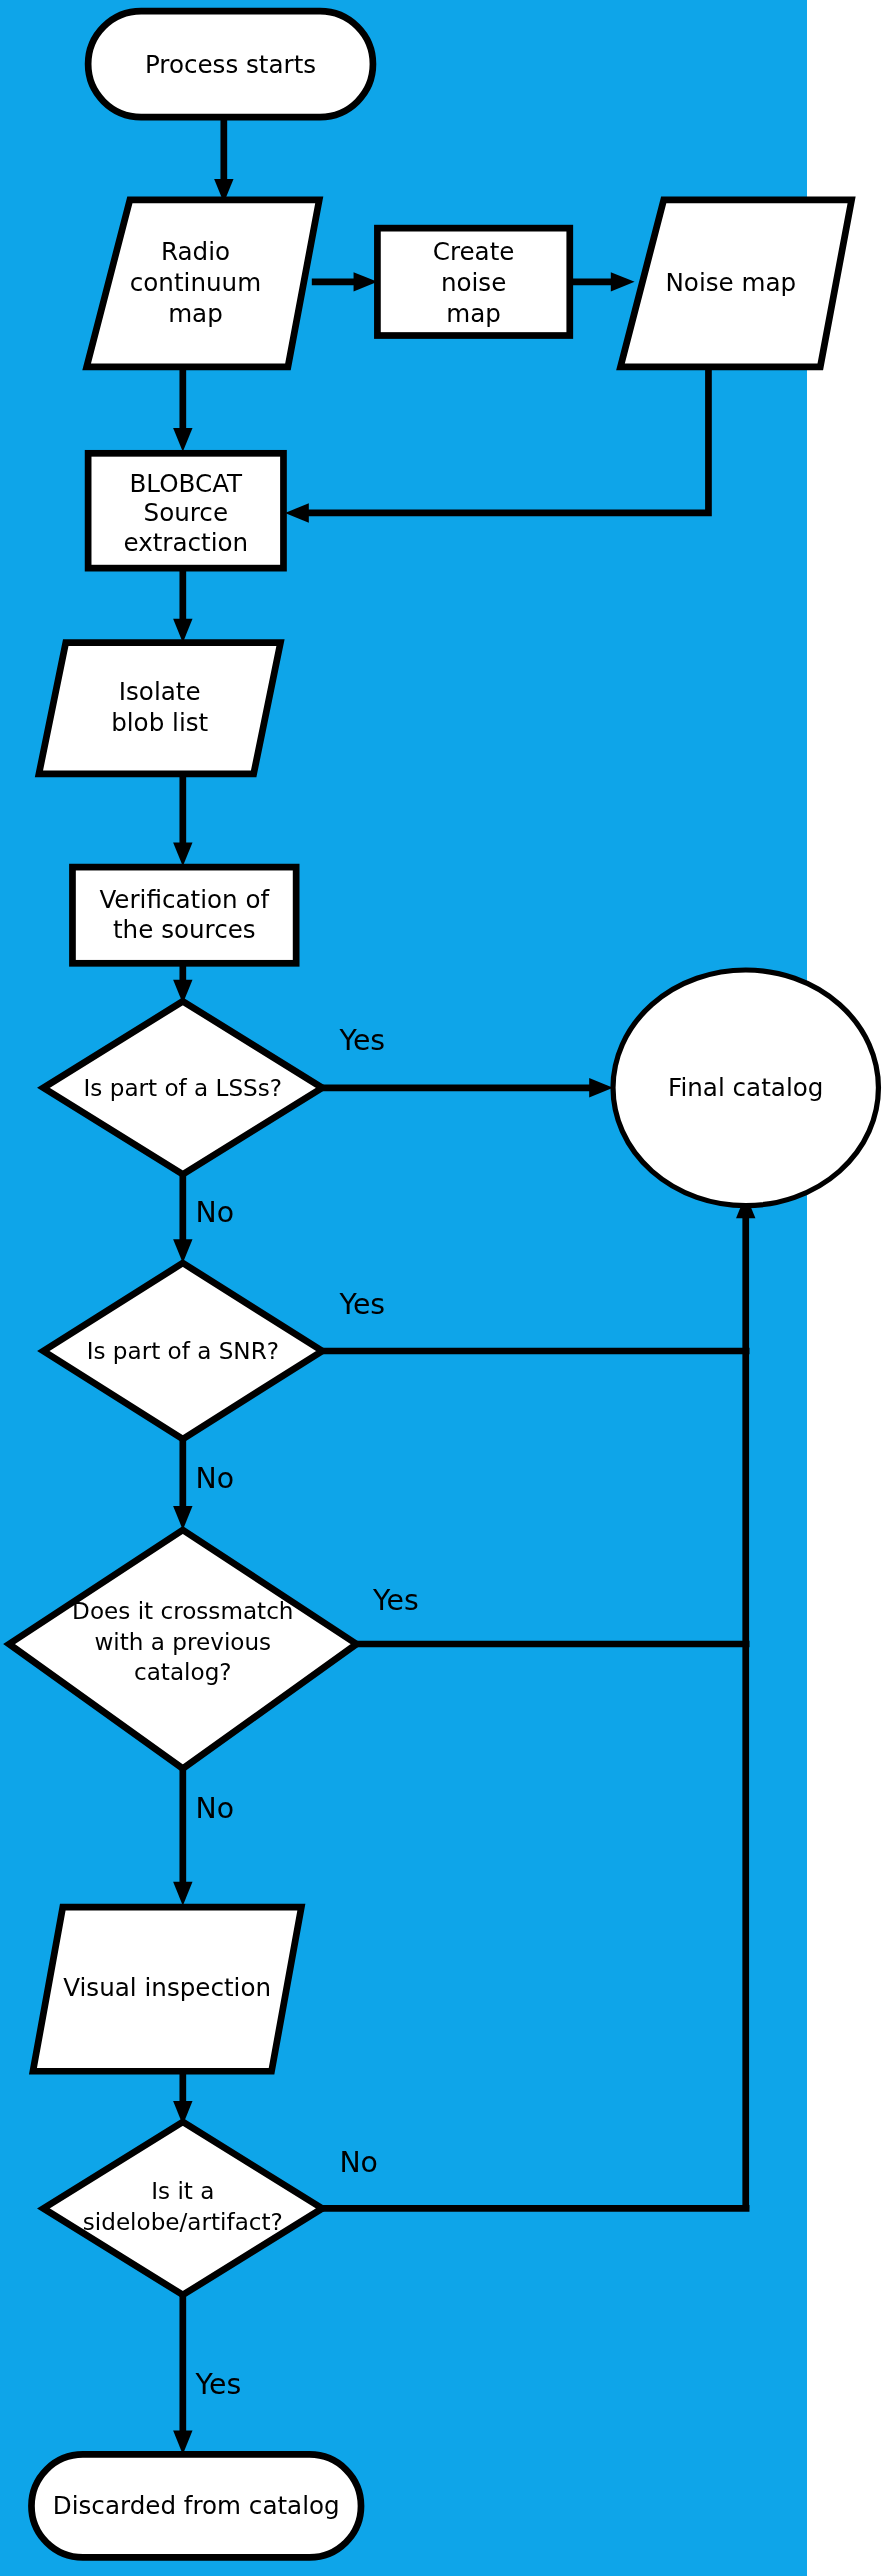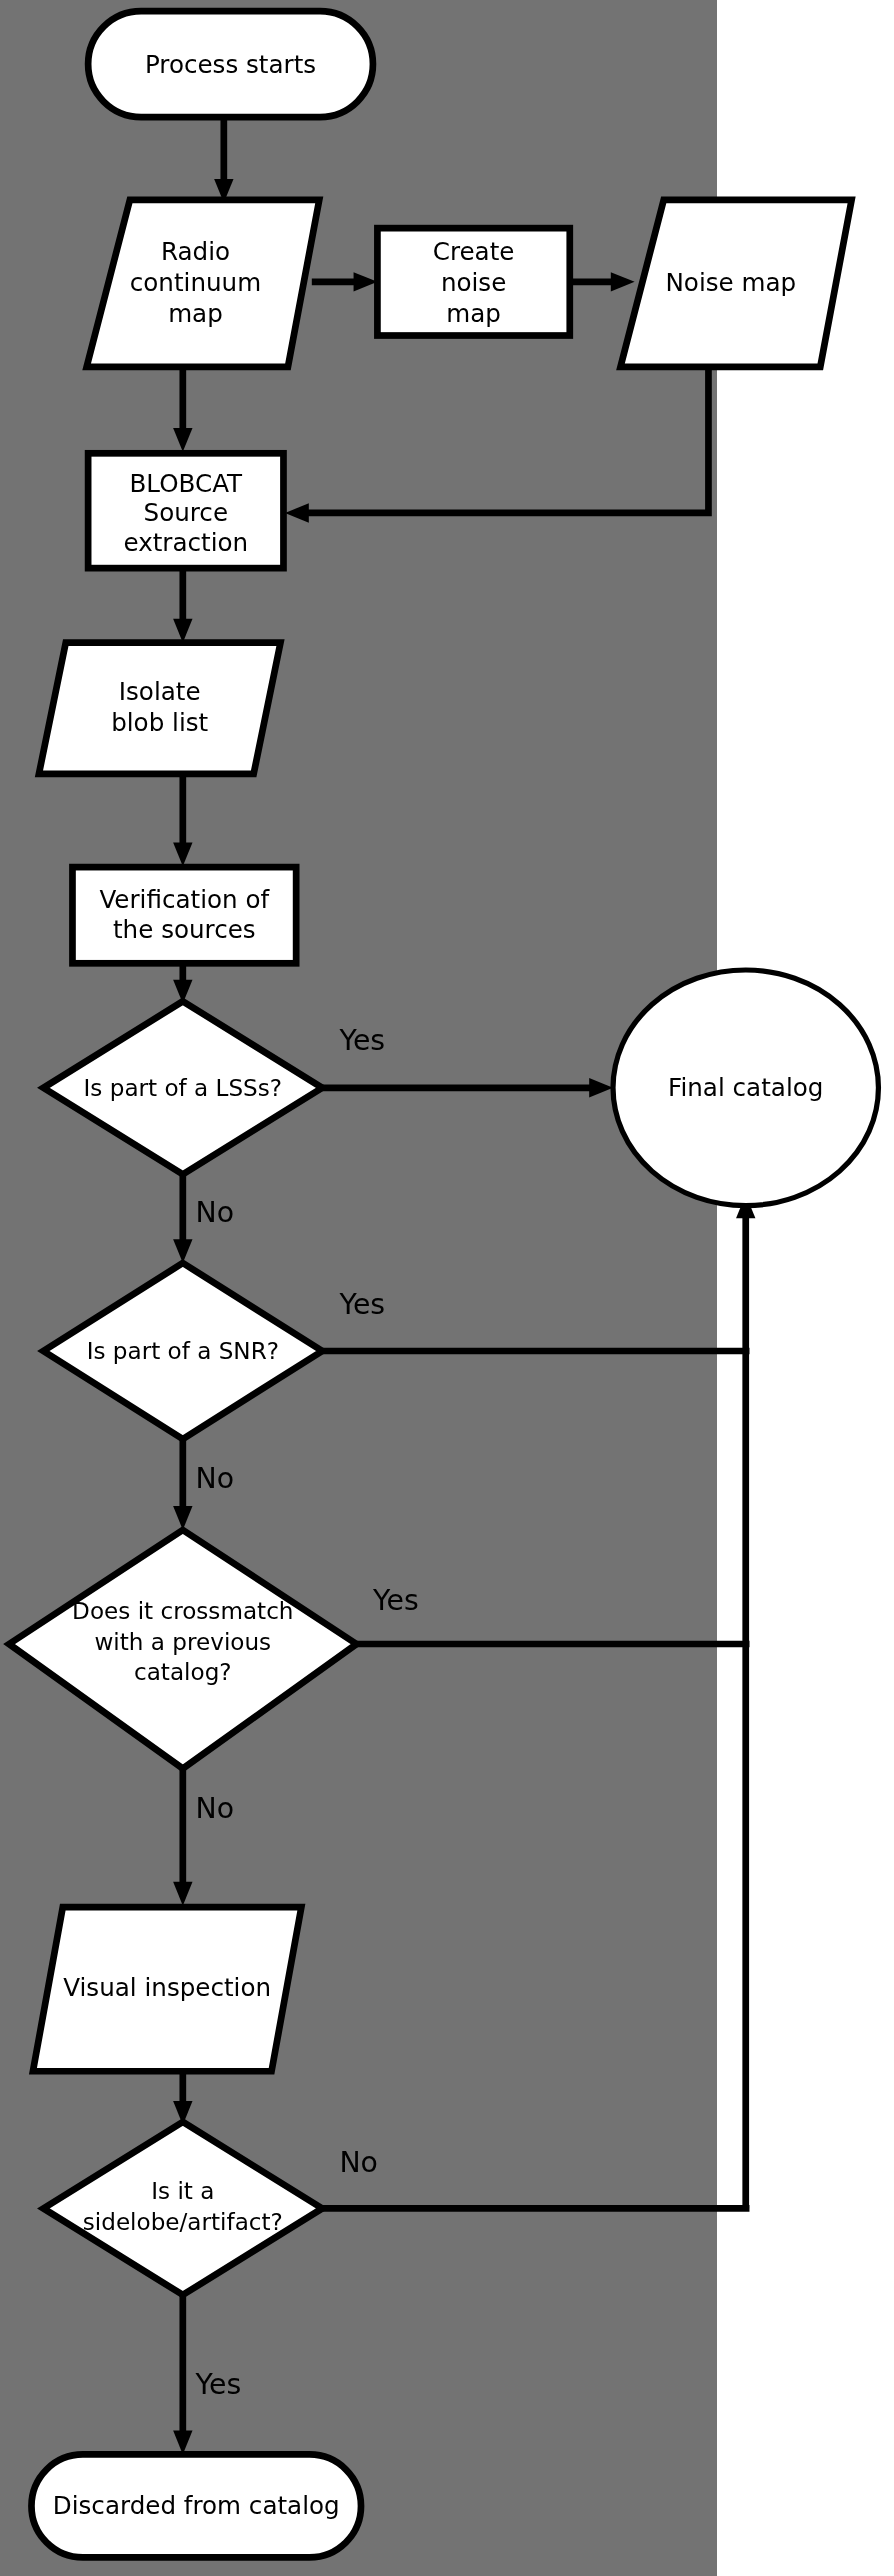--- a/index.html
+++ b/index.html
@@ -9,23 +9,23 @@
     background: #ffffff;
   }
   body {
     width: 895px;
     height: 2576px;
     font-family: "DejaVu Sans", sans-serif;
     overflow: hidden;
   }
   #flow-root {
     position: relative;
-    width: 717px;
+    width: 807px;
     height: 2576px;
-    background: #737373;
+    background: #0ea5e9;
   }
   svg#flow-svg {
     display: block;
     width: 895px;
     height: 2576px;
   }
   .shape-outline {
     fill: #ffffff;
     stroke: #000000;
     stroke-width: 9;

